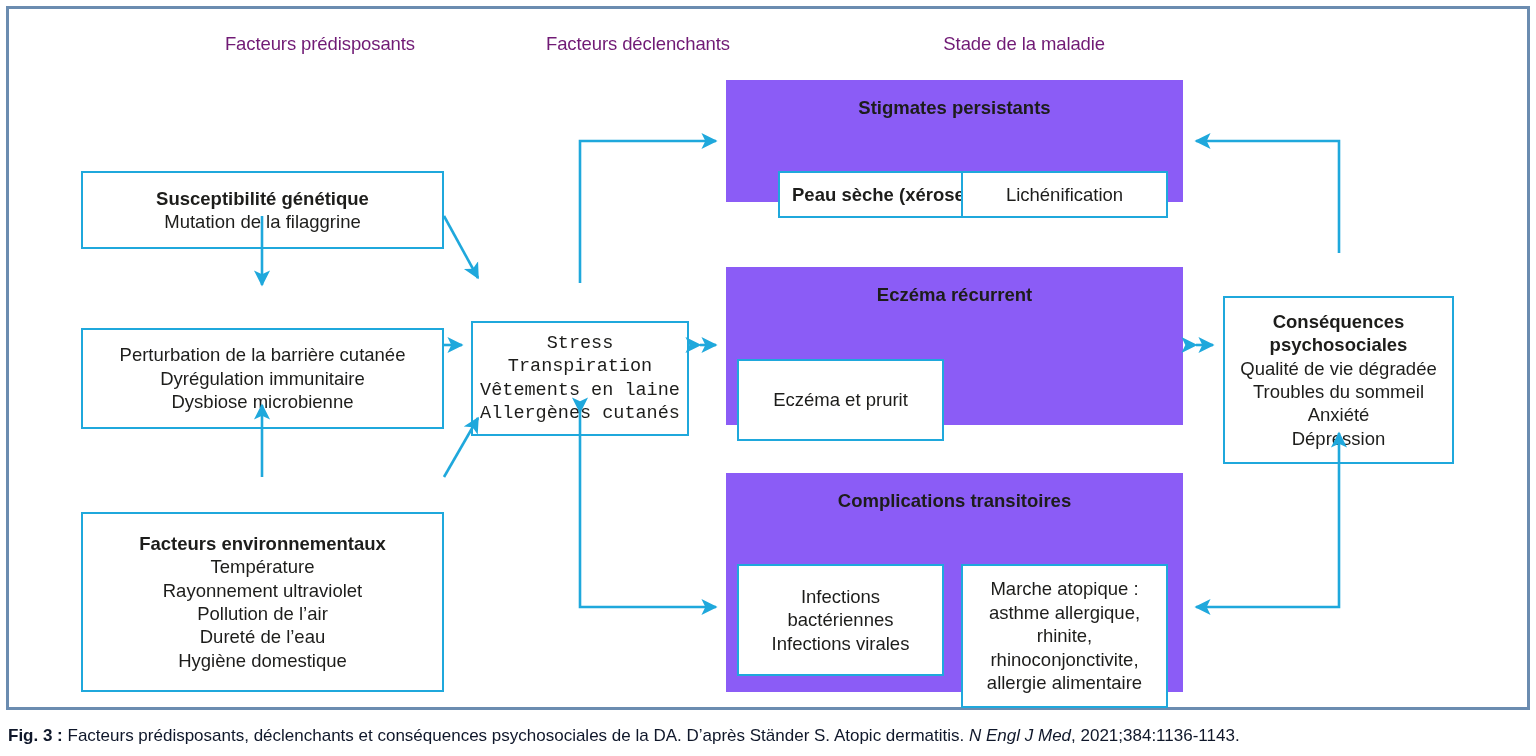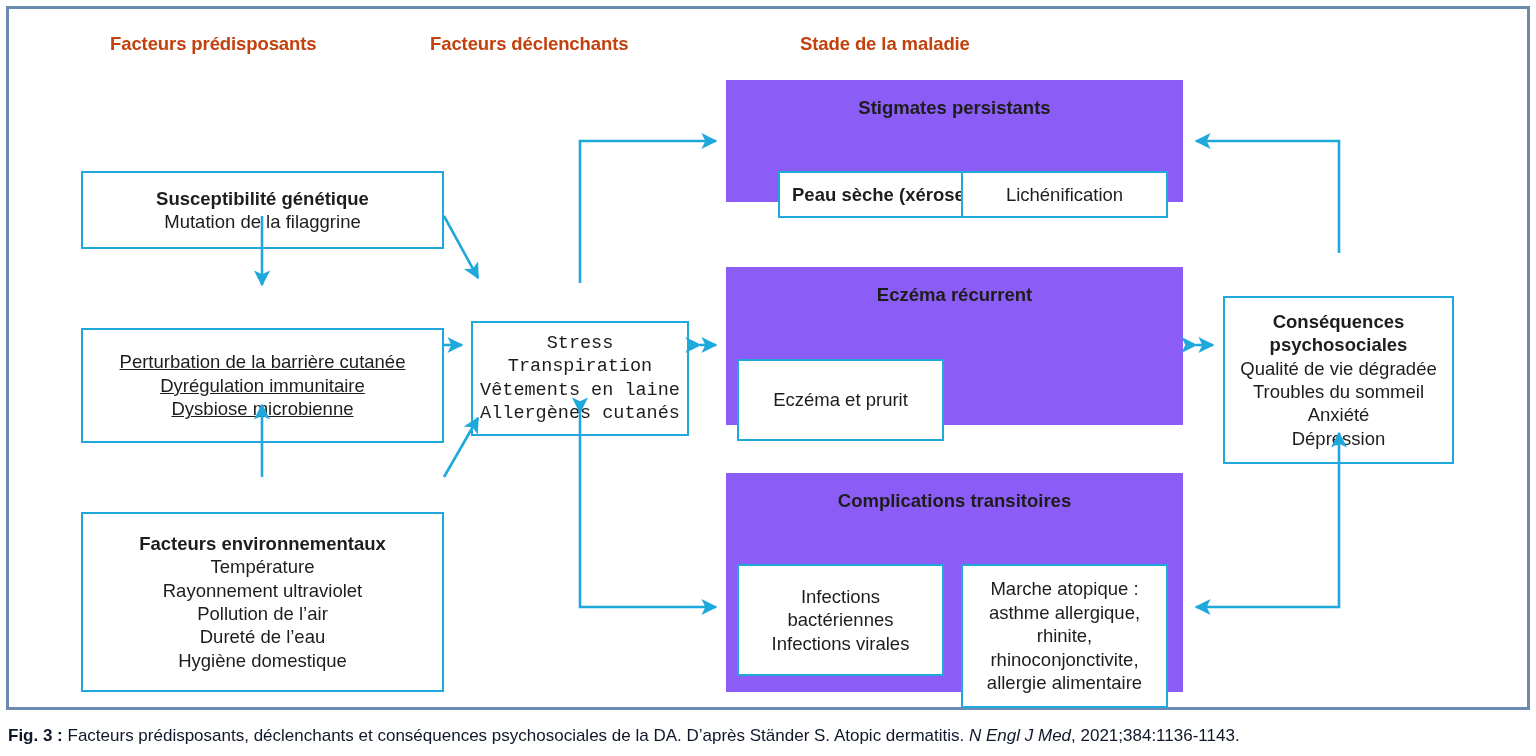--- a/index.html
+++ b/index.html
@@ -19,26 +19,26 @@
     position:absolute;
     left:6px; top:6px;
     width:1524px; height:704px;
     border:3px solid #6b8cb0;
     box-sizing:border-box;
     background:#ffffff;
   }
   
   .col-head{
     position:absolute;
-    font-weight:bold;
+    font-weight:normal;
     font-size:18.5px;
-    color:#c2410c;
+    color:#701a75;
     letter-spacing:-0.1px;
     white-space:nowrap;
-    text-align:left;
+    text-align:right;
   }
   
   .box{
     position:absolute;
     box-sizing:border-box;
     border:2.4px solid #1fa8dc;
     background:#ffffff;
     display:flex;
     flex-direction:column;
     align-items:center;
@@ -108,21 +108,21 @@
 
   <div class="band" style="left:726px;top:473px;width:457px;height:219px;">
     <div class="band-title" style="top:17px;">Complications transitoires</div>
   </div>
 
   <div class="box" style="left:81px;top:137px;width:363px;height:78px;">
     <div class="ttl ln">Susceptibilité génétique</div>
     <div class="ln">Mutation de la filaggrine</div>
   </div>
 
-  <div class="box" style="left:81px;top:294px;width:363px;height:115px;text-decoration:underline;">
+  <div class="box" style="left:81px;top:294px;width:363px;height:101px;">
     <div class="ln">Perturbation de la barrière cutanée</div>
     <div class="ln">Dyrégulation immunitaire</div>
     <div class="ln">Dysbiose microbienne</div>
   </div>
 
   <div class="box" style="left:81px;top:478px;width:363px;height:180px;">
     <div class="ttl ln">Facteurs environnementaux</div>
     <div class="ln">Température</div>
     <div class="ln">Rayonnement ultraviolet</div>
     <div class="ln">Pollution de l’air</div>

